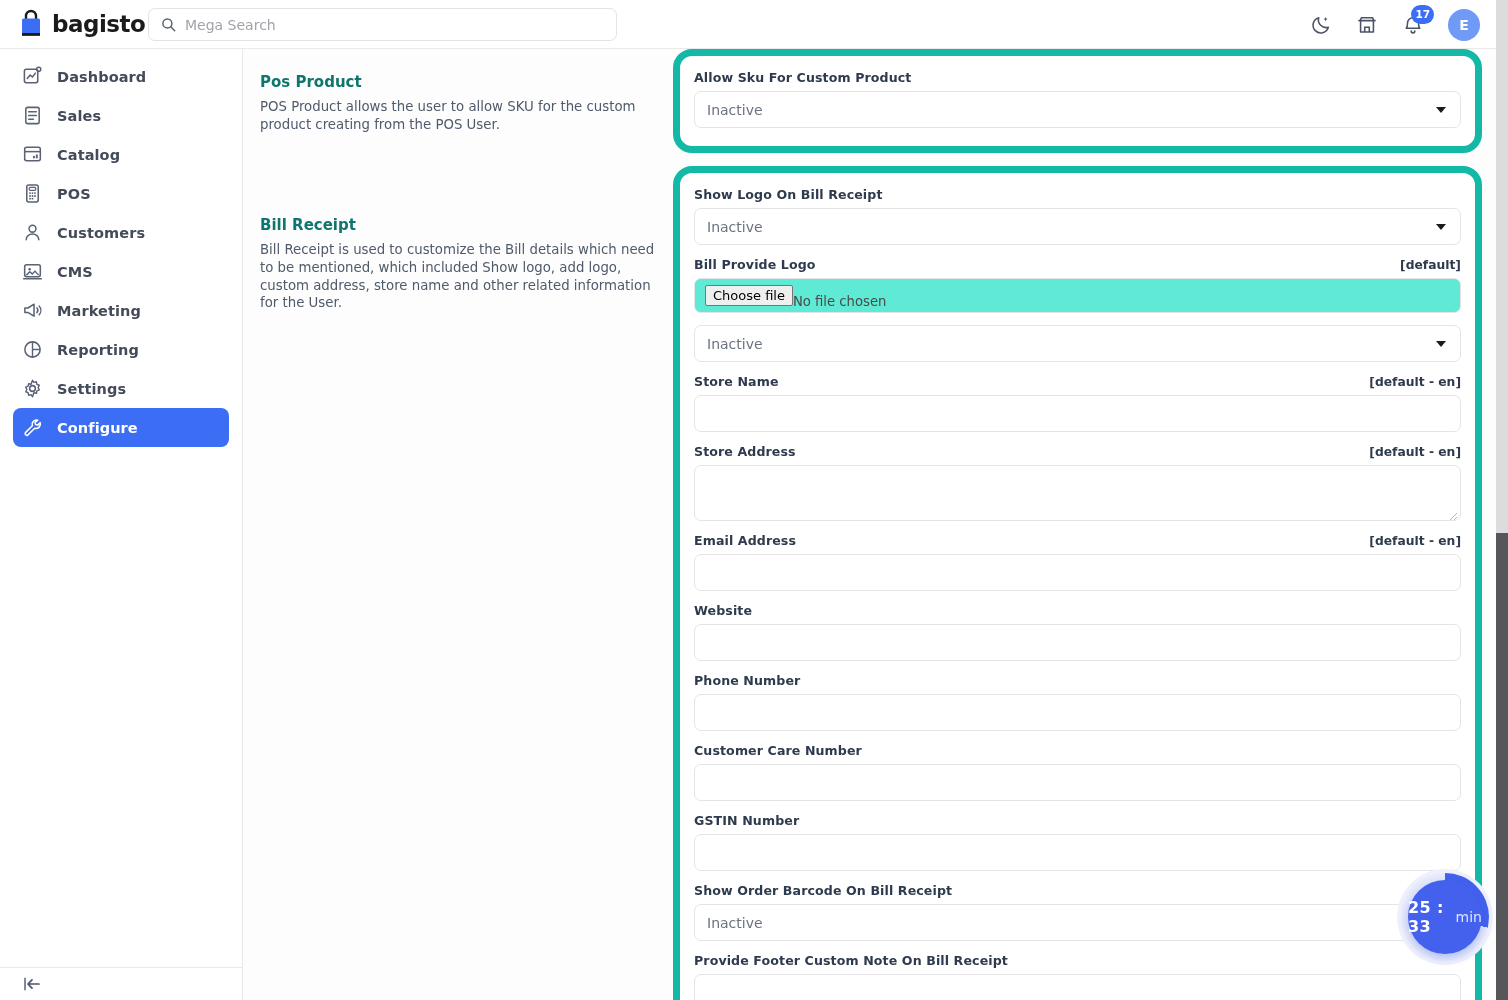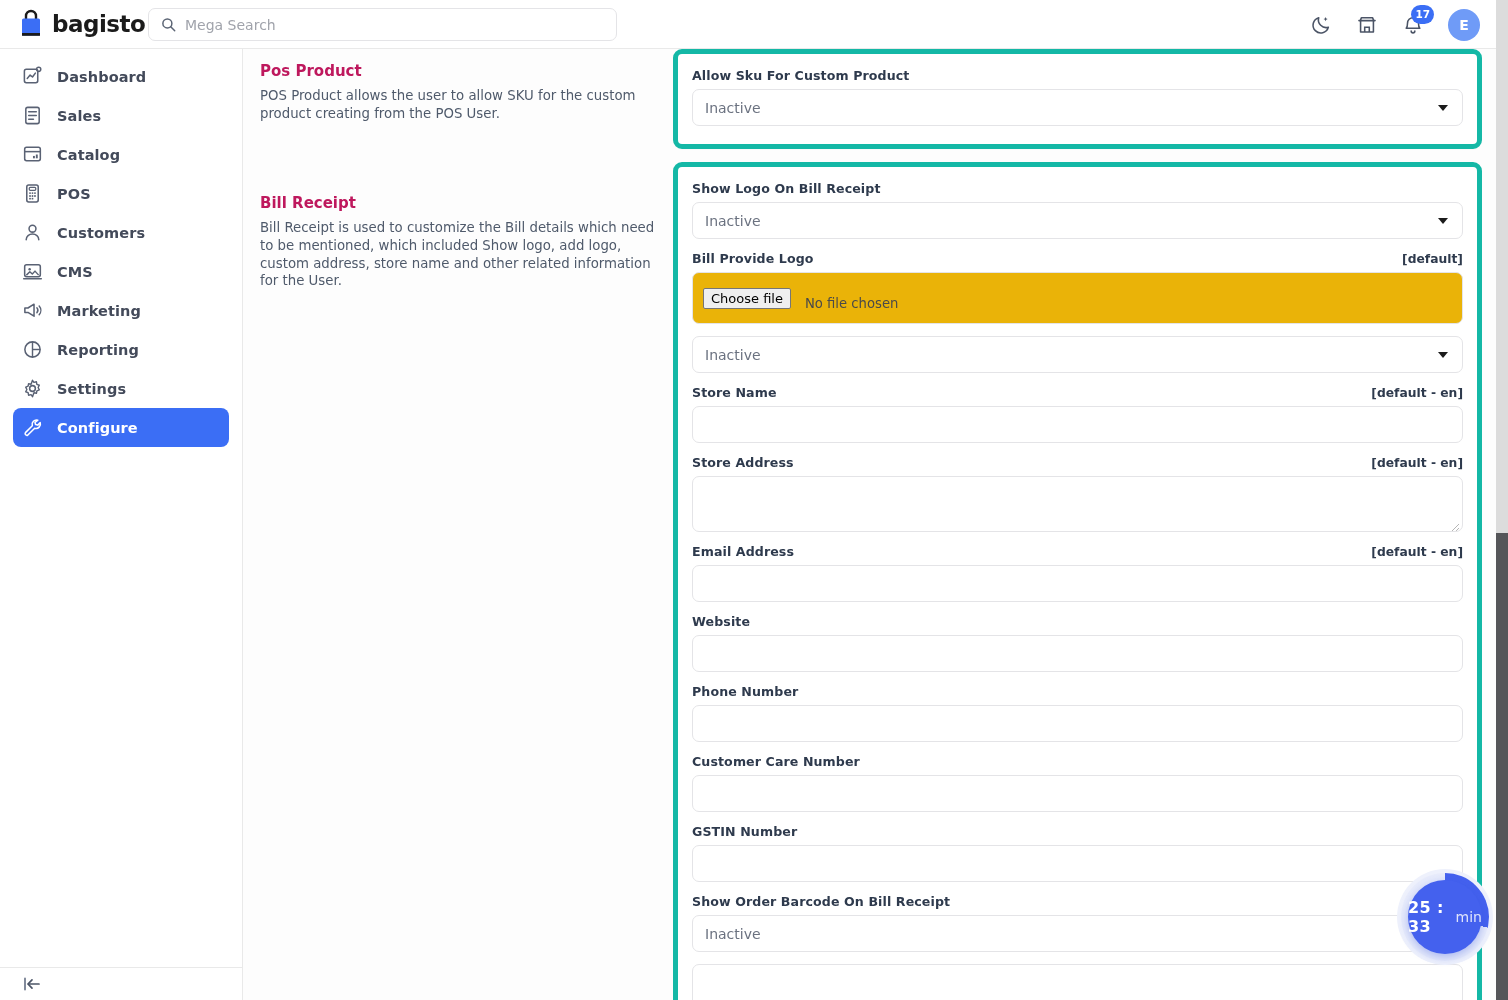--- a/index.html
+++ b/index.html
@@ -98,34 +98,35 @@
     position: absolute; top: 49px; left: 243px;
     width: 1253px; height: 951px;
     background: #fdfdfd;
     overflow: hidden;
   }
   .main-inner { display: flex; padding: 0; }
 
   .desc-col { width: 430px; flex: none; padding: 13px 18px 0 17px; }
   .desc-block { margin-bottom: 0; }
   .desc-title {
-    font-size: 15px; font-weight: 700; color: #be185d;
+    font-size: 15px; font-weight: 700; color: #0f766e;
     margin-bottom: 7px;
+    margin-top: 11px;
   }
   .desc-body {
     font-size: 13.3px; color: #4f5a6b; line-height: 1.33;
   }
   .spacer-72 { height: 72px; }
 
   .form-col { flex: 1; padding: 0 14px 0 0; }
 
   .card {
     background: #ffffff;
-    border: 5px solid #14b8a6;
-    border-radius: 9px;
+    border: 7px solid #14b8a6;
+    border-radius: 19px;
     padding: 14px 14px 18px 14px;
     margin-bottom: 13px;
     box-shadow: 0 1px 1px rgba(0,0,0,0.015);
   }
 
   .field { margin-bottom: 12px; }
   .field:last-child { margin-bottom: 0; }
   .field-head {
     display: flex; justify-content: space-between; align-items: baseline;
     margin-bottom: 6px;
@@ -159,24 +160,24 @@
   .control.text { color: #1f2937; }
   .control.area {
     height: 56px; align-items: flex-start; padding-top: 7px;
     position: relative; overflow: hidden;
   }
   .resize-grip {
     position: absolute; right: 2px; bottom: 1px;
     width: 11px; height: 11px;
   }
   .file-control {
-    width: 100%; height: 52px;
+    width: 100%; height: 35px;
     border: 1px solid #e4e4e7; border-radius: 7px;
-    background: #eab308; display: flex; align-items: center;
-    padding: 0 10px; gap: 14px;
+    background: #5eead4; display: flex; align-items: center;
+    padding: 0 10px; gap: 0;
   }
   .choose-btn {
     border: 1px solid #767676; background: #efefef;
     border-radius: 2px; padding: 2px 7px;
     font-size: 13px; color: #000;
     font-family: "DejaVu Sans", sans-serif; cursor: pointer;
   }
   .file-status { font-size: 13.2px; color: #4a4a4a; margin-top: 11px; }
 
   
@@ -542,20 +543,23 @@
           <div class="field-head">
             <span class="field-label">Show Order Barcode On Bill Receipt</span>
           </div>
           <div class="control select">
             <span>Inactive</span>
             <span class="caret"></span>
           </div>
         </div>
 
         <div class="field">
+          <div class="field-head">
+            <span class="field-label">Provide Footer Custom Note On Bill Receipt</span>
+          </div>
           <div class="control area">
             <span></span>
 
           </div>
         </div>
 
       </div>
     </div>
 
   </div>

